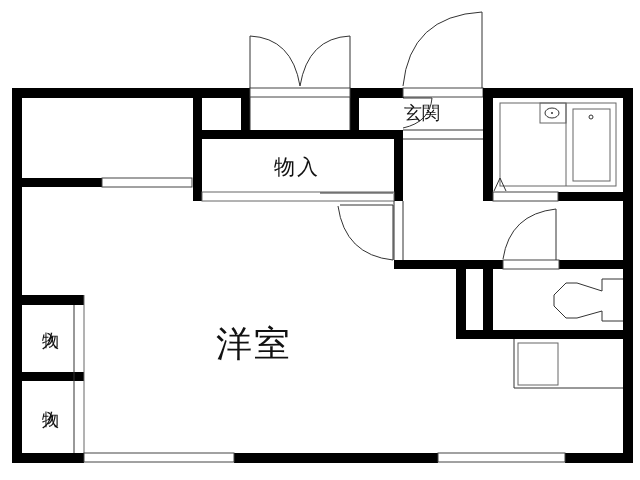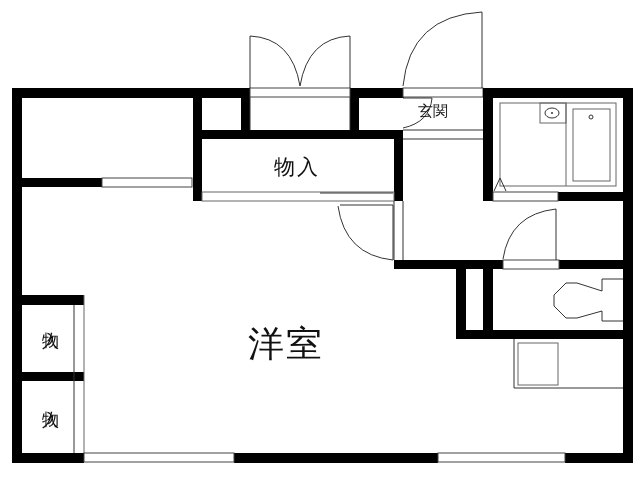--- a/index.html
+++ b/index.html
@@ -9,23 +9,23 @@
     .thin { fill: none; stroke: #333333; stroke-width: 1; }
     .gray { fill: none; stroke: #666666; stroke-width: 1; }
     .win { fill: #ffffff; stroke: #444444; stroke-width: 1; }
     .label {
       position: absolute;
       font-family: "DejaVu Sans", sans-serif;
       color: #111111;
       line-height: 1;
       white-space: nowrap;
     }
-    .label-main { font-size: 36px; left: 216px; top: 326px; letter-spacing: 2px; margin-left: 32px; }
+    .label-main { font-size: 36px; left: 216px; top: 326px; letter-spacing: 2px; }
     .label-closet-top { font-size: 21px; left: 274px; top: 157px; letter-spacing: 2px; }
-    .label-genkan { font-size: 15px; left: 418px; top: 104px; text-align: center; }
+    .label-genkan { font-size: 18px; left: 404px; top: 104px; text-align: center; }
     .label-vert { font-size: 17px; width: 20px; text-align: center; writing-mode: vertical-rl; text-orientation: upright; }
     .label-closet-l1 { left: 39px; top: 318px; }
     .label-closet-l2 { left: 39px; top: 397px; }
   </style>
 </head>
 <body>
 
 <svg id="plan" viewBox="0 0 640 480" xmlns="http://www.w3.org/2000/svg">
 
   <g>

